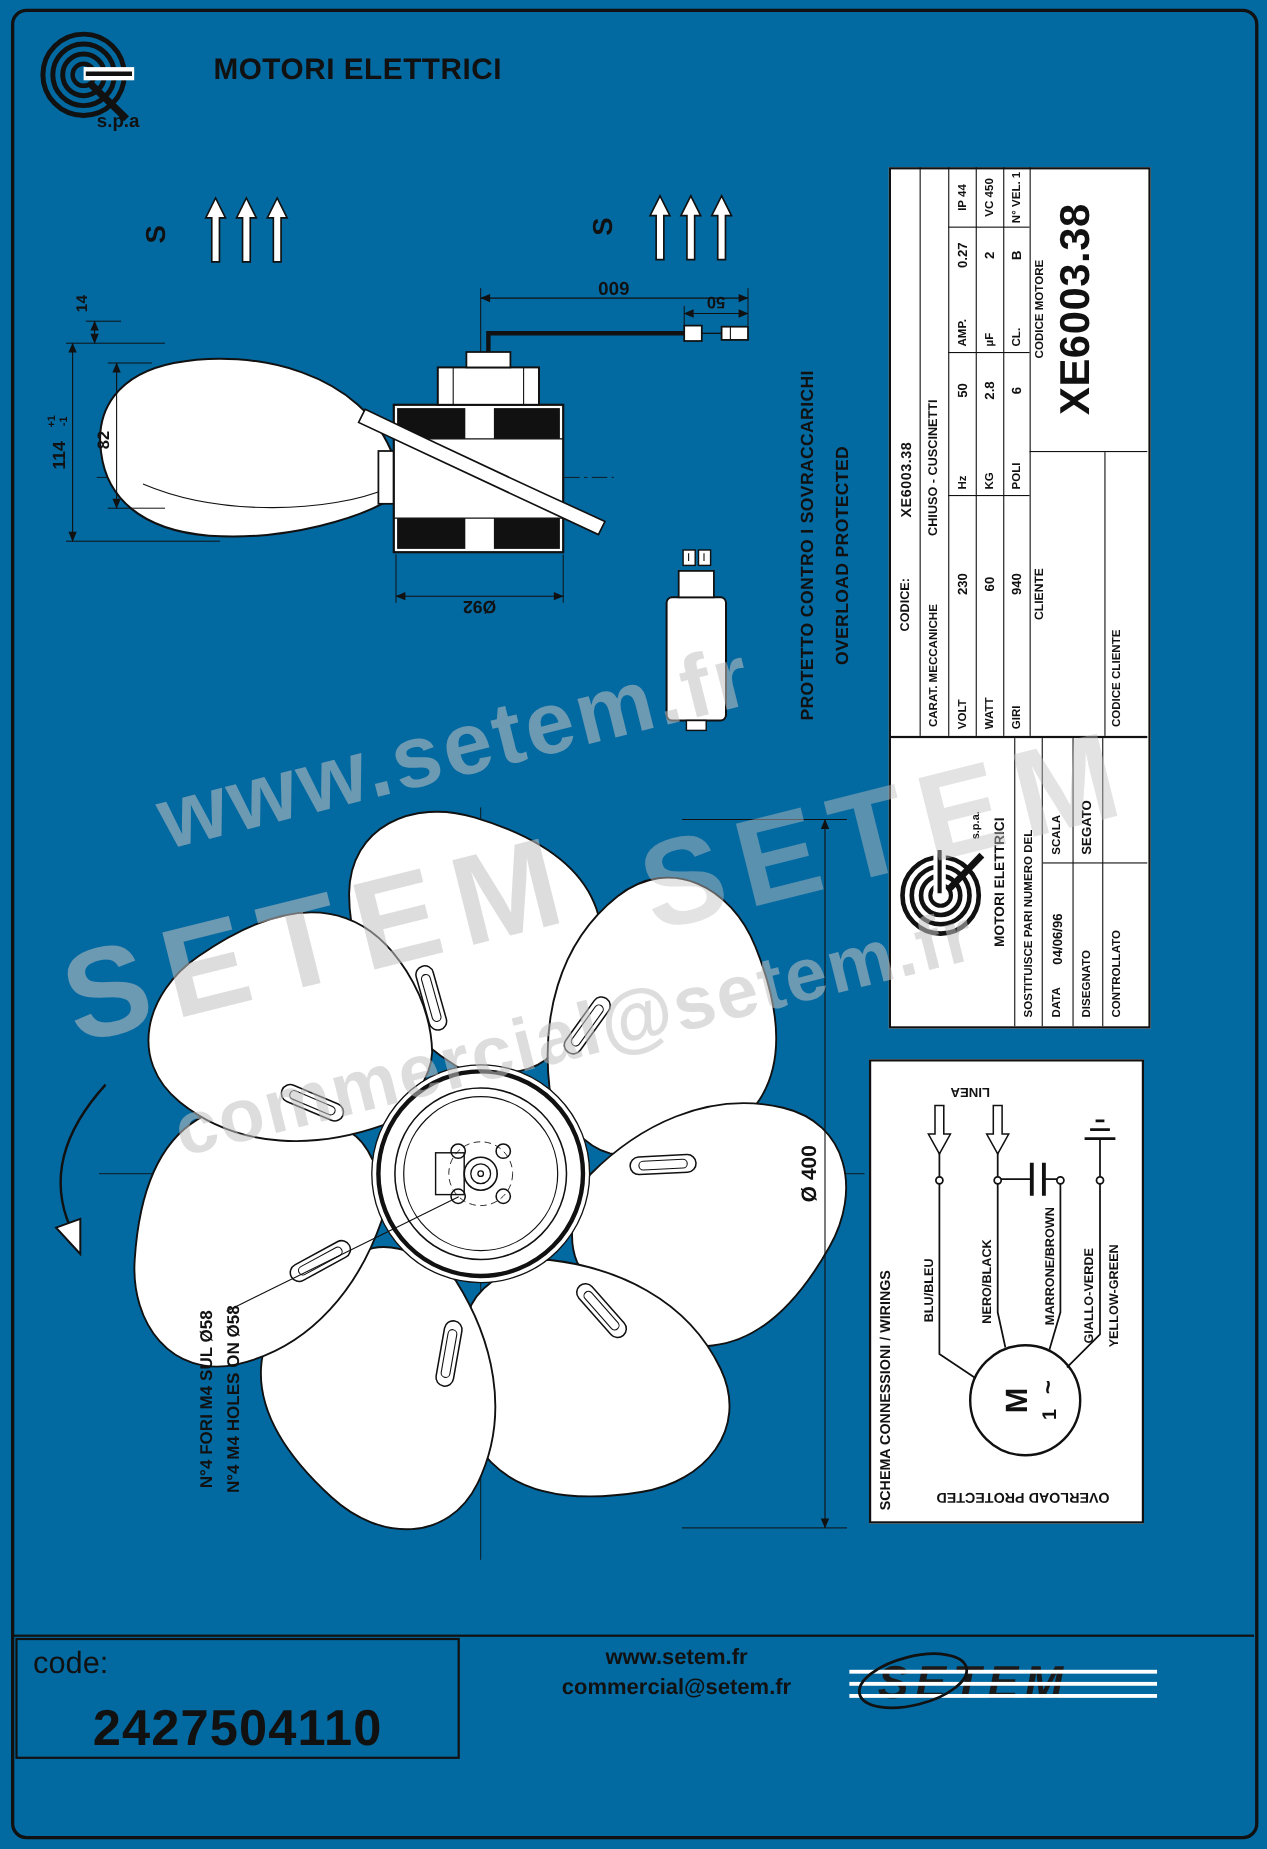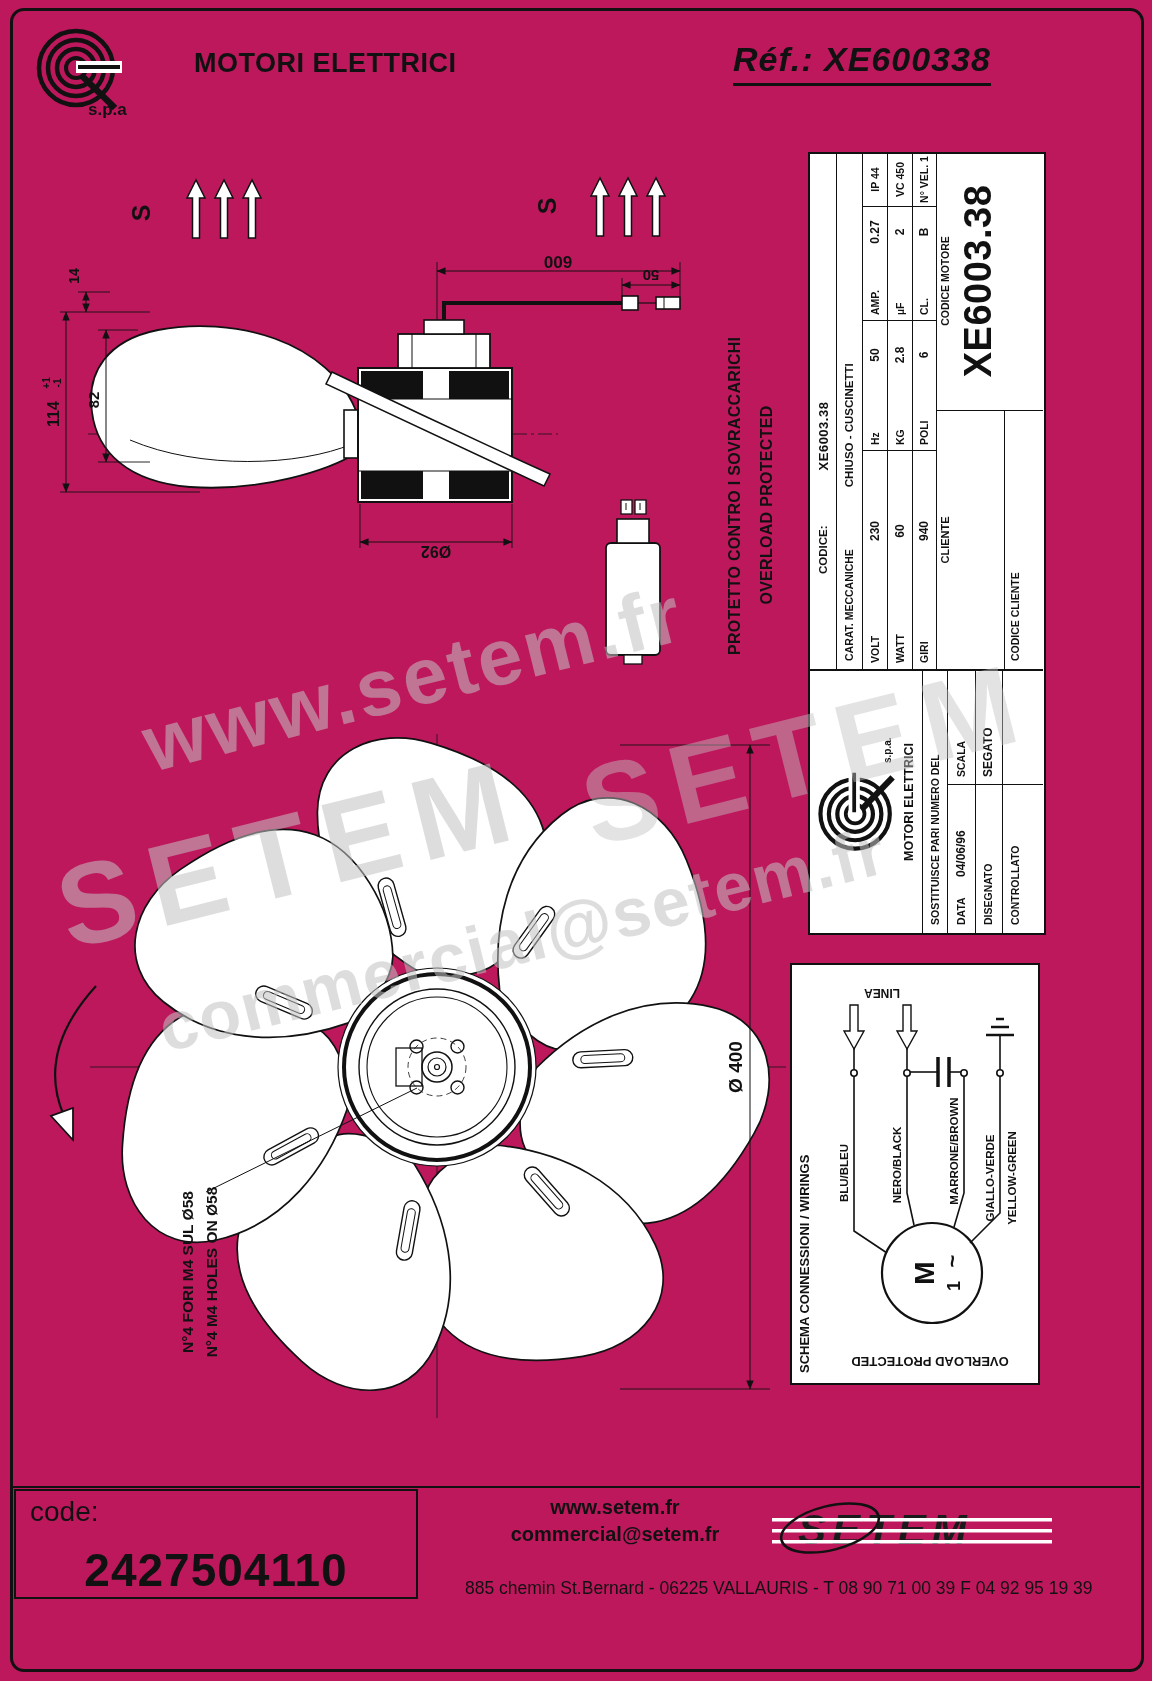--- a/index.html
+++ b/index.html
@@ -1,16 +1,16 @@
 <!DOCTYPE html>
 <html><head>
 <meta charset="utf-8">
 <style>
   html,body{margin:0;padding:0;background:#e8e8e8;}
-  .page{position:relative;width:1152px;height:1681px;background:#be185d;margin:0 auto;
+  .page{position:relative;width:1152px;height:1681px;background:#0369a1;margin:0 auto;
         font-family:"Liberation Sans",sans-serif;color:#111;overflow:hidden;}
   .frame{position:absolute;left:10px;top:8px;width:1128px;height:1658px;
          border:3px solid #111;border-radius:14px;pointer-events:none;z-index:1;}
   
   .hdr-logo{position:absolute;left:28px;top:22px;width:96px;height:96px;z-index:20;}
   .hdr-brand{position:absolute;left:194px;top:48px;font-size:27px;font-weight:bold;letter-spacing:.5px;z-index:20;}
   .hdr-spa{position:absolute;left:88px;top:100px;font-size:17px;font-weight:bold;z-index:20;}
   .hdr-ref{position:absolute;left:733px;top:40px;font-size:34px;font-weight:bold;font-style:italic;
            letter-spacing:1px;border-bottom:3px solid #111;padding-bottom:4px;z-index:20;}
   
@@ -86,21 +86,20 @@
         <circle cx="48" cy="46" r="28" stroke-width="4.5"></circle>
         <circle cx="48" cy="46" r="37" stroke-width="4.5"></circle>
       </g>
       <rect x="48" y="39" width="46" height="12" fill="#fff"></rect>
       <line x1="50" y1="45" x2="92" y2="45" stroke="#111" stroke-width="4"></line>
       <line x1="54" y1="54" x2="87" y2="86" stroke="#111" stroke-width="6.5"></line>
     </svg>
   </div>
   <div class="hdr-brand">MOTORI ELETTRICI</div>
   <div class="hdr-spa">s.p.a</div>
-  <div class="hdr-ref">Réf.: XE600338</div>
 
   <svg class="draw" width="1152" height="1681" viewBox="0 0 1152 1681">
     <defs>
       <marker id="ah" viewBox="0 0 10 10" refX="9.5" refY="5" markerWidth="11" markerHeight="9" orient="auto-start-reverse" markerUnits="userSpaceOnUse">
         <path d="M0 0.8 L10 5 L0 9.2 Z" fill="#111"></path>
       </marker>
     </defs>
 
     <g stroke="#111" fill="none" stroke-width="1.6">
 
@@ -405,14 +404,13 @@
   <div class="foot-email">commercial@setem.fr</div>
   <div class="foot-logo">
     <svg width="280" height="70" viewBox="0 0 280 70">
       <text x="26" y="52" font-size="42" font-weight="bold" font-style="italic" letter-spacing="6" fill="#1a1a1a" font-family="Liberation Sans, sans-serif">SETEM</text>
       <rect x="0" y="26" width="280" height="3.5" fill="#fff"></rect>
       <rect x="0" y="37" width="280" height="3.5" fill="#fff"></rect>
       <rect x="0" y="48" width="280" height="3.5" fill="#fff"></rect>
       <ellipse cx="58" cy="36" rx="50" ry="22" transform="rotate(-14 58 36)" stroke="#111" stroke-width="2.5" fill="none"></ellipse>
     </svg>
   </div>
-  <div class="foot-addr">885 chemin St.Bernard  -  06225 VALLAURIS  -  T 08 90 71 00 39   F 04 92 95 19 39</div>
 </div>
 
 </body></html>

